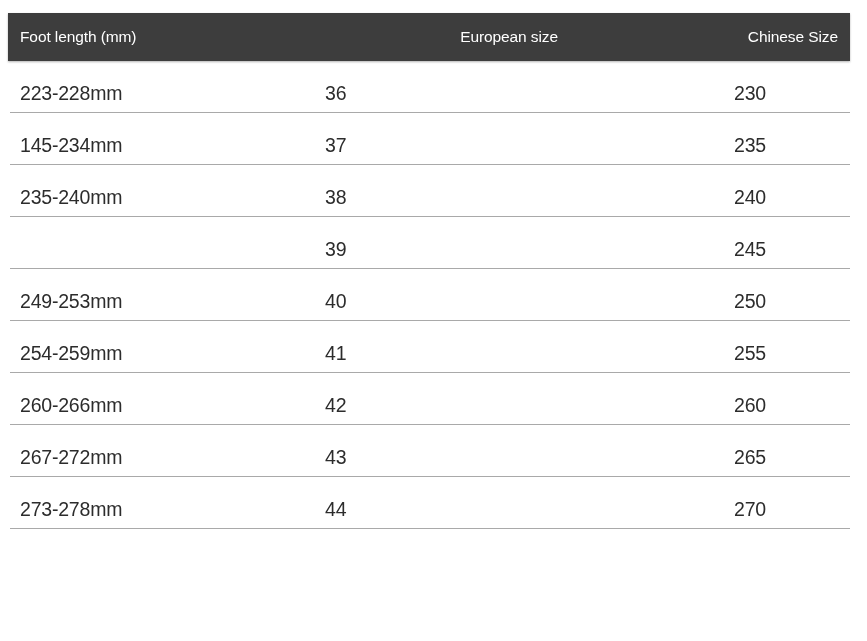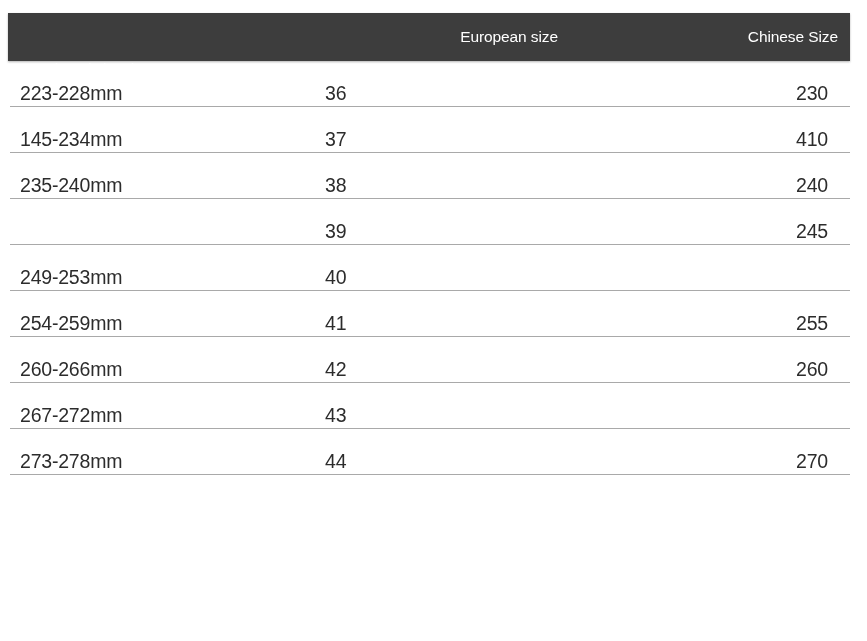--- a/index.html
+++ b/index.html
@@ -41,42 +41,41 @@
     line-height: 48px;
     color: #ffffff;
     font-size: 15.5px;
     font-weight: 400;
     white-space: nowrap;
     letter-spacing: -0.1px;
   }
   .hcell-foot {
     left: 12px;
     text-align: left;
-    margin-top: 32px;
   }
   .hcell-eu {
     left: 320px;
     width: 230px;
     text-align: right;
   }
   .hcell-cn {
     right: 12px;
     text-align: left;
   }
 
   
   .table-body {
     position: absolute;
     left: 0;
     top: 61px;
     width: 867px;
   }
   .table-row {
     position: relative;
-    height: 46px;
+    height: 52px;
     width: 867px;
   }
   .table-row .cell {
     position: absolute;
     top: 0;
     height: 64px;
     line-height: 64px;
     color: #2c2c2c;
     font-size: 19.5px;
     font-weight: 400;
@@ -85,23 +84,23 @@
   }
   .cell-foot {
     left: 20px;
     text-align: left;
   }
   .cell-eu {
     left: 325px;
     width: 230px;
   }
   .cell-cn {
-    left: 640px;
+    left: 656px;
     width: 188px;
-    text-align: right;
+    text-align: center;
   }
   .row-divider {
     position: absolute;
     left: 10px;
     bottom: 0;
     width: 840px;
     height: 1px;
     background: #a9a9a9;
   }
 </style>
@@ -121,60 +120,62 @@
     <div class="table-row">
       <div class="cell cell-foot">223-228mm</div>
       <div class="cell cell-eu">36</div>
       <div class="cell cell-cn">230</div>
       <div class="row-divider"></div>
     </div>
 
     <div class="table-row">
       <div class="cell cell-foot">145-234mm</div>
       <div class="cell cell-eu">37</div>
-      <div class="cell cell-cn">410</div>
+      <div class="cell cell-cn">235</div>
       <div class="row-divider"></div>
     </div>
 
     <div class="table-row">
       <div class="cell cell-foot">235-240mm</div>
       <div class="cell cell-eu">38</div>
       <div class="cell cell-cn">240</div>
       <div class="row-divider"></div>
     </div>
 
     <div class="table-row">
       <div class="cell cell-eu">39</div>
       <div class="cell cell-cn">245</div>
       <div class="row-divider"></div>
     </div>
 
     <div class="table-row">
       <div class="cell cell-foot">249-253mm</div>
       <div class="cell cell-eu">40</div>
+      <div class="cell cell-cn">250</div>
       <div class="row-divider"></div>
     </div>
 
     <div class="table-row">
       <div class="cell cell-foot">254-259mm</div>
       <div class="cell cell-eu">41</div>
       <div class="cell cell-cn">255</div>
       <div class="row-divider"></div>
     </div>
 
     <div class="table-row">
       <div class="cell cell-foot">260-266mm</div>
       <div class="cell cell-eu">42</div>
       <div class="cell cell-cn">260</div>
       <div class="row-divider"></div>
     </div>
 
     <div class="table-row">
       <div class="cell cell-foot">267-272mm</div>
       <div class="cell cell-eu">43</div>
+      <div class="cell cell-cn">265</div>
       <div class="row-divider"></div>
     </div>
 
     <div class="table-row">
       <div class="cell cell-foot">273-278mm</div>
       <div class="cell cell-eu">44</div>
       <div class="cell cell-cn">270</div>
       <div class="row-divider"></div>
     </div>
 

